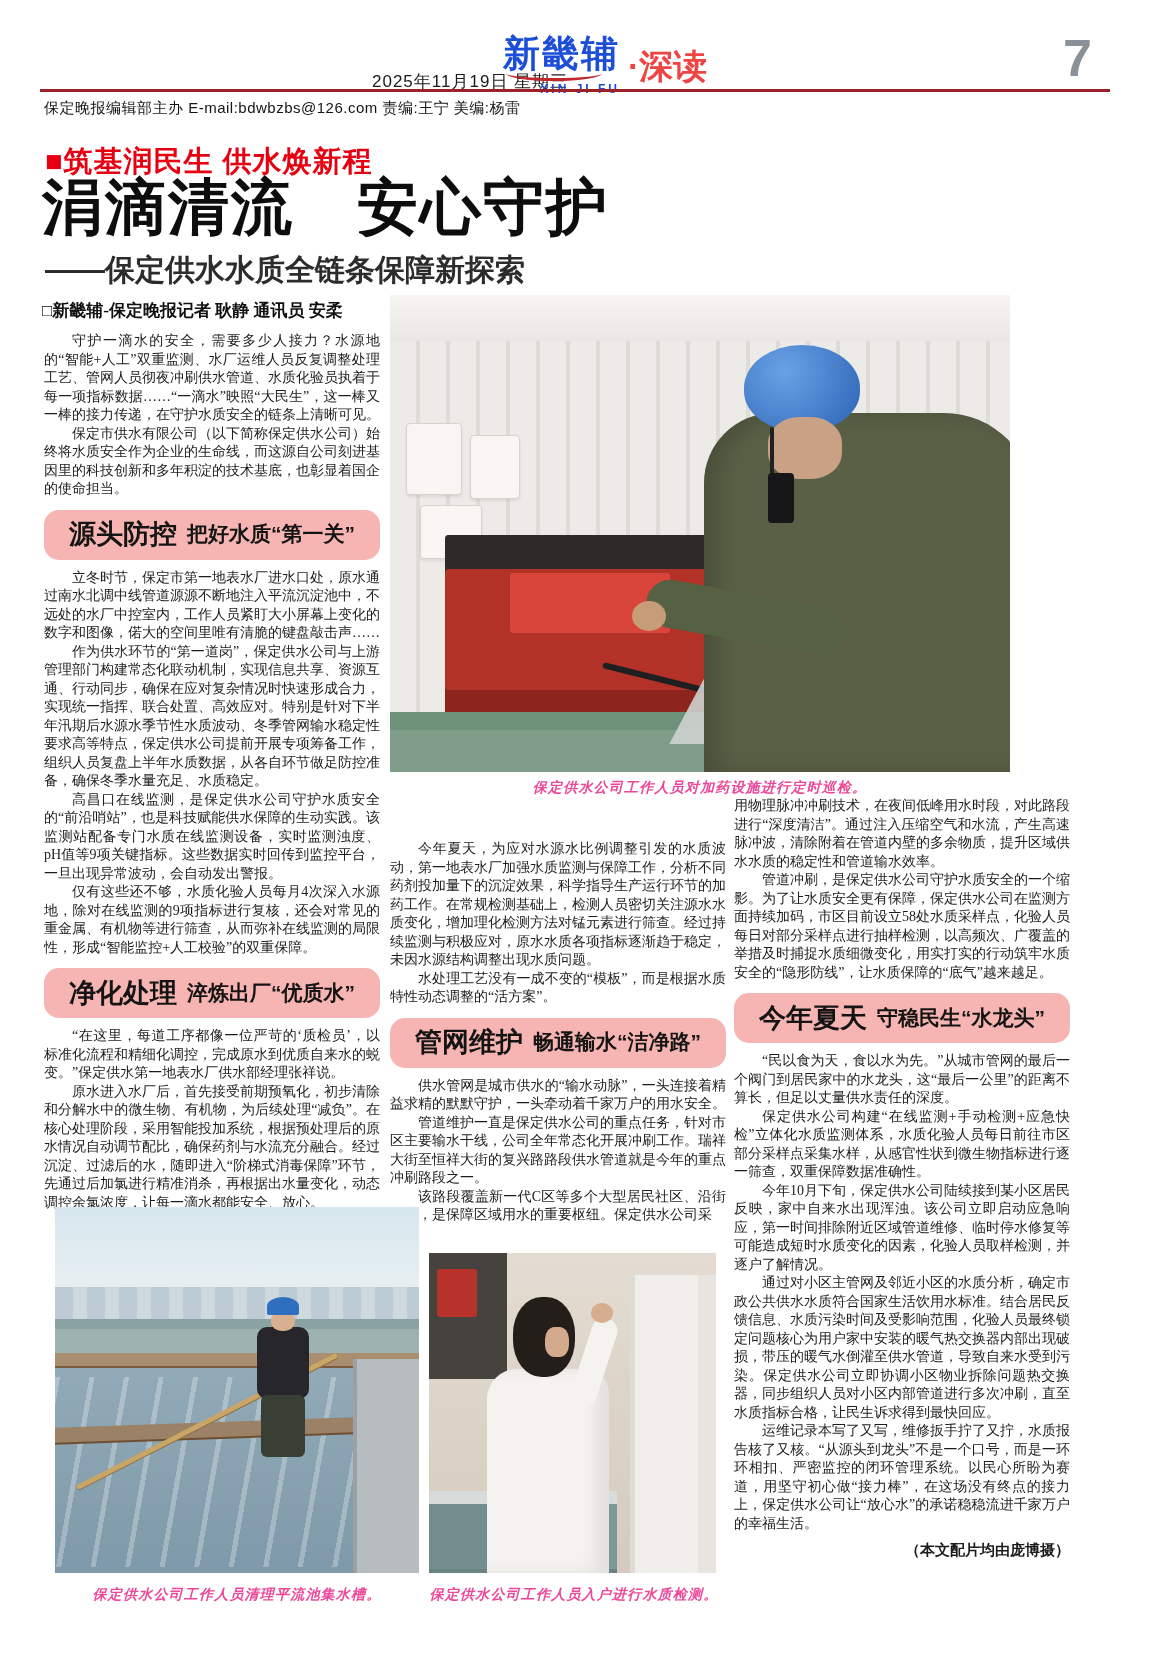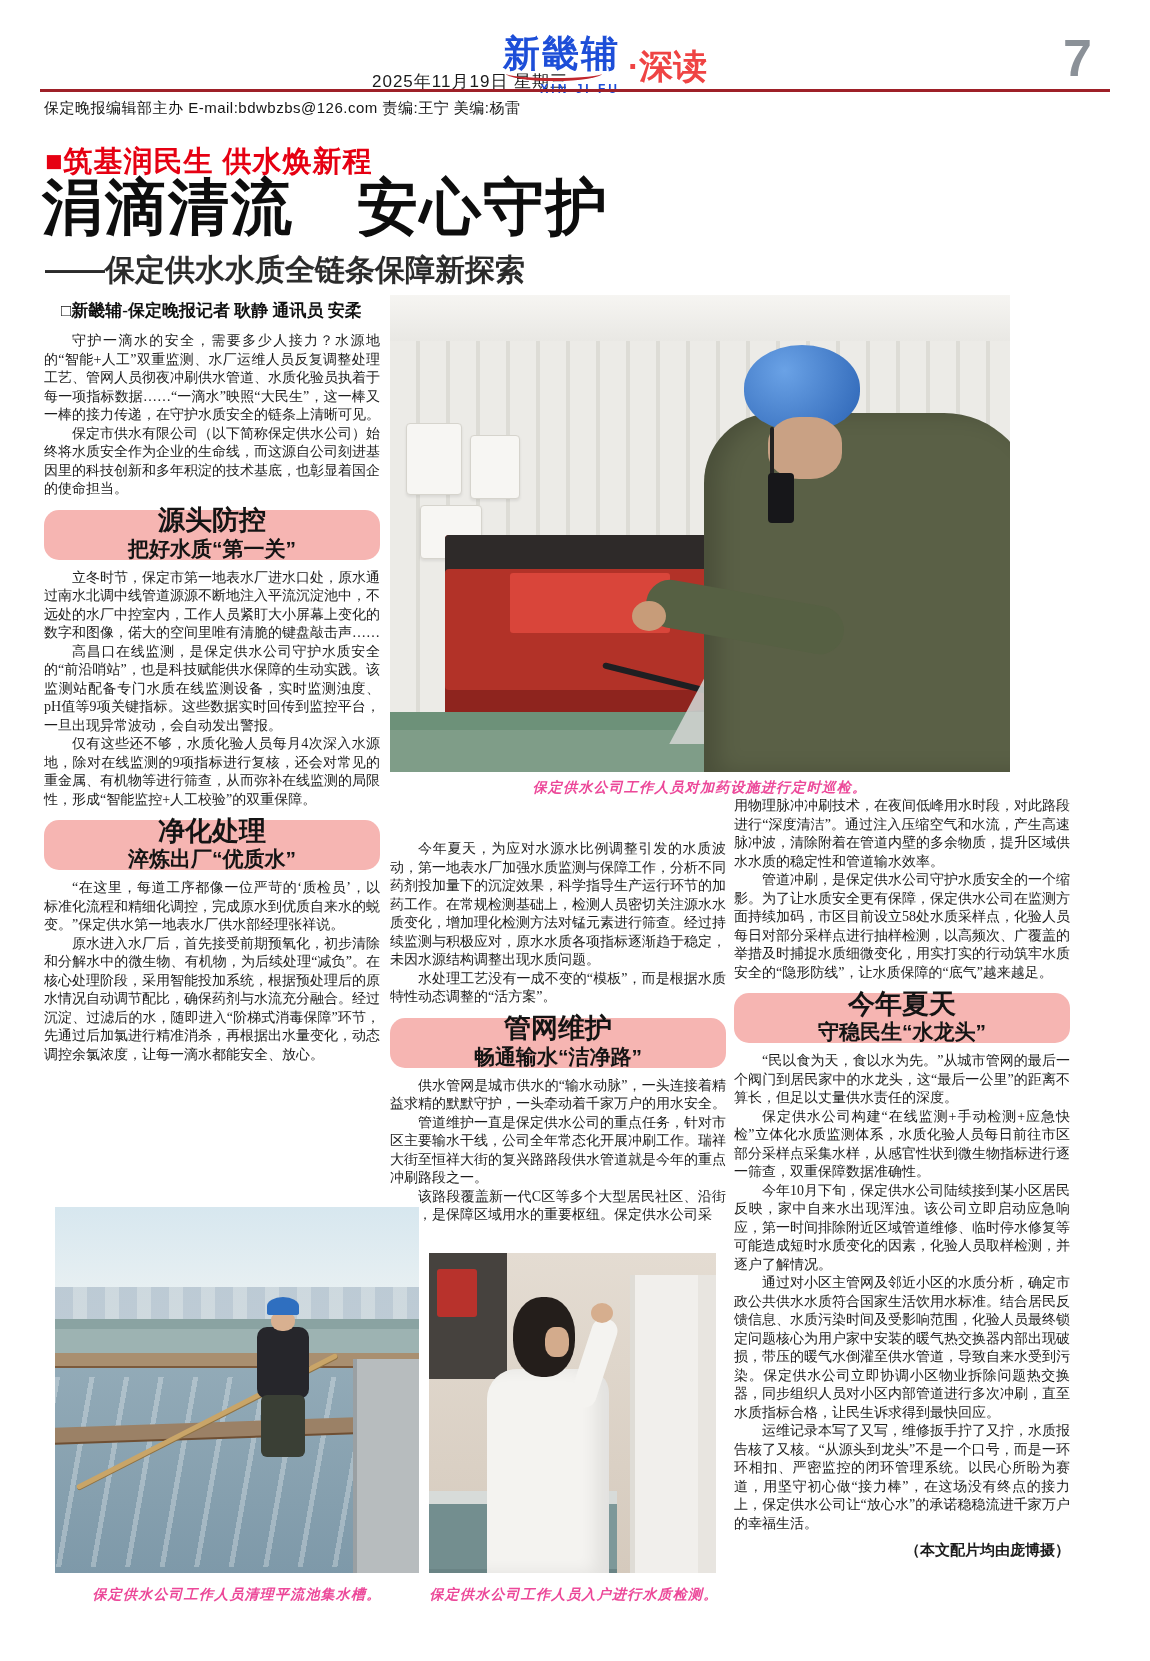--- a/index.html
+++ b/index.html
@@ -29,33 +29,33 @@
   .info-line{position:absolute;left:44px;top:99px;font-size:15px;color:#141414;
     font-family:"Liberation Sans","DejaVu Sans",sans-serif;letter-spacing:.5px;}
 
   
   .kicker{position:absolute;left:45px;top:142px;font-size:29px;font-weight:800;color:#e60012;
     font-family:"Liberation Sans","DejaVu Sans",sans-serif;letter-spacing:1px;}
   .main-title{position:absolute;left:42px;top:174px;font-size:61px;font-weight:900;color:#0d0d0d;
     font-family:"Liberation Sans","DejaVu Sans",sans-serif;letter-spacing:2px;line-height:1.1;}
   .sub-title{position:absolute;left:45px;top:250px;font-size:30px;font-weight:600;color:#2c2c2c;
     font-family:"Liberation Sans","DejaVu Sans",sans-serif;}
-  .byline{position:absolute;left:61px;top:299px;font-size:17px;font-weight:700;color:#101010;}
+  .byline{position:absolute;left:42px;top:299px;font-size:17px;font-weight:700;color:#101010;}
 
   
   .col{position:absolute;width:336px;font-size:14px;line-height:18.5px;
     text-align:justify;color:#1c1c1c;}
   .col p{margin:0;text-indent:2em;}
   .col p.no-indent{text-indent:0;}
   .col1{left:44px;top:332px;}
   .col2{left:390px;top:840px;}
   .col3{left:734px;top:797px;}
 
   .sec-box{height:50px;margin:11px 0 9px;background:#f6b5b2;border-radius:15px;
-    display:flex;align-items:center;justify-content:center;gap:10px;flex-direction:column;}
+    display:flex;align-items:center;justify-content:center;gap:10px;}
   .sec-title{font-size:27px;font-weight:900;color:#141414;
     font-family:"Liberation Sans","DejaVu Sans",sans-serif;}
   .sec-sub{font-size:21px;font-weight:800;color:#141414;
     font-family:"Liberation Sans","DejaVu Sans",sans-serif;}
 
   .credit{text-indent:0 !important;text-align:right;font-weight:700;margin-top:8px !important;
     font-size:15px;}
 
   
   .caption{font-size:14px;font-weight:700;font-style:italic;color:#ec4899;letter-spacing:1.2px;}
@@ -178,20 +178,21 @@
   <div class="caption-main caption">保定供水公司工作人员对加药设施进行定时巡检。</div>
 
   <div class="col col1">
     <p>守护一滴水的安全，需要多少人接力？水源地的“智能+人工”双重监测、水厂运维人员反复调整处理工艺、管网人员彻夜冲刷供水管道、水质化验员执着于每一项指标数据……“一滴水”映照“大民生”，这一棒又一棒的接力传递，在守护水质安全的链条上清晰可见。</p>
     <p>保定市供水有限公司（以下简称保定供水公司）始终将水质安全作为企业的生命线，而这源自公司刻进基因里的科技创新和多年积淀的技术基底，也彰显着国企的使命担当。</p>
     <div class="sec-box">
       <span class="sec-title">源头防控</span>
       <span class="sec-sub">把好水质“第一关”</span>
     </div>
     <p>立冬时节，保定市第一地表水厂进水口处，原水通过南水北调中线管道源源不断地注入平流沉淀池中，不远处的水厂中控室内，工作人员紧盯大小屏幕上变化的数字和图像，偌大的空间里唯有清脆的键盘敲击声……</p>
+    <p>作为供水环节的“第一道岗”，保定供水公司与上游管理部门构建常态化联动机制，实现信息共享、资源互通、行动同步，确保在应对复杂情况时快速形成合力，实现统一指挥、联合处置、高效应对。特别是针对下半年汛期后水源水季节性水质波动、冬季管网输水稳定性要求高等特点，保定供水公司提前开展专项筹备工作，组织人员复盘上半年水质数据，从各自环节做足防控准备，确保冬季水量充足、水质稳定。</p>
     <p>高昌口在线监测，是保定供水公司守护水质安全的“前沿哨站”，也是科技赋能供水保障的生动实践。该监测站配备专门水质在线监测设备，实时监测浊度、pH值等9项关键指标。这些数据实时回传到监控平台，一旦出现异常波动，会自动发出警报。</p>
     <p>仅有这些还不够，水质化验人员每月4次深入水源地，除对在线监测的9项指标进行复核，还会对常见的重金属、有机物等进行筛查，从而弥补在线监测的局限性，形成“智能监控+人工校验”的双重保障。</p>
     <div class="sec-box">
       <span class="sec-title">净化处理</span>
       <span class="sec-sub">淬炼出厂“优质水”</span>
     </div>
     <p>“在这里，每道工序都像一位严苛的‘质检员’，以标准化流程和精细化调控，完成原水到优质自来水的蜕变。”保定供水第一地表水厂供水部经理张祥说。</p>
     <p>原水进入水厂后，首先接受前期预氧化，初步清除和分解水中的微生物、有机物，为后续处理“减负”。在核心处理阶段，采用智能投加系统，根据预处理后的原水情况自动调节配比，确保药剂与水流充分融合。经过沉淀、过滤后的水，随即进入“阶梯式消毒保障”环节，先通过后加氯进行精准消杀，再根据出水量变化，动态调控余氯浓度，让每一滴水都能安全、放心。</p>
   </div>
 

